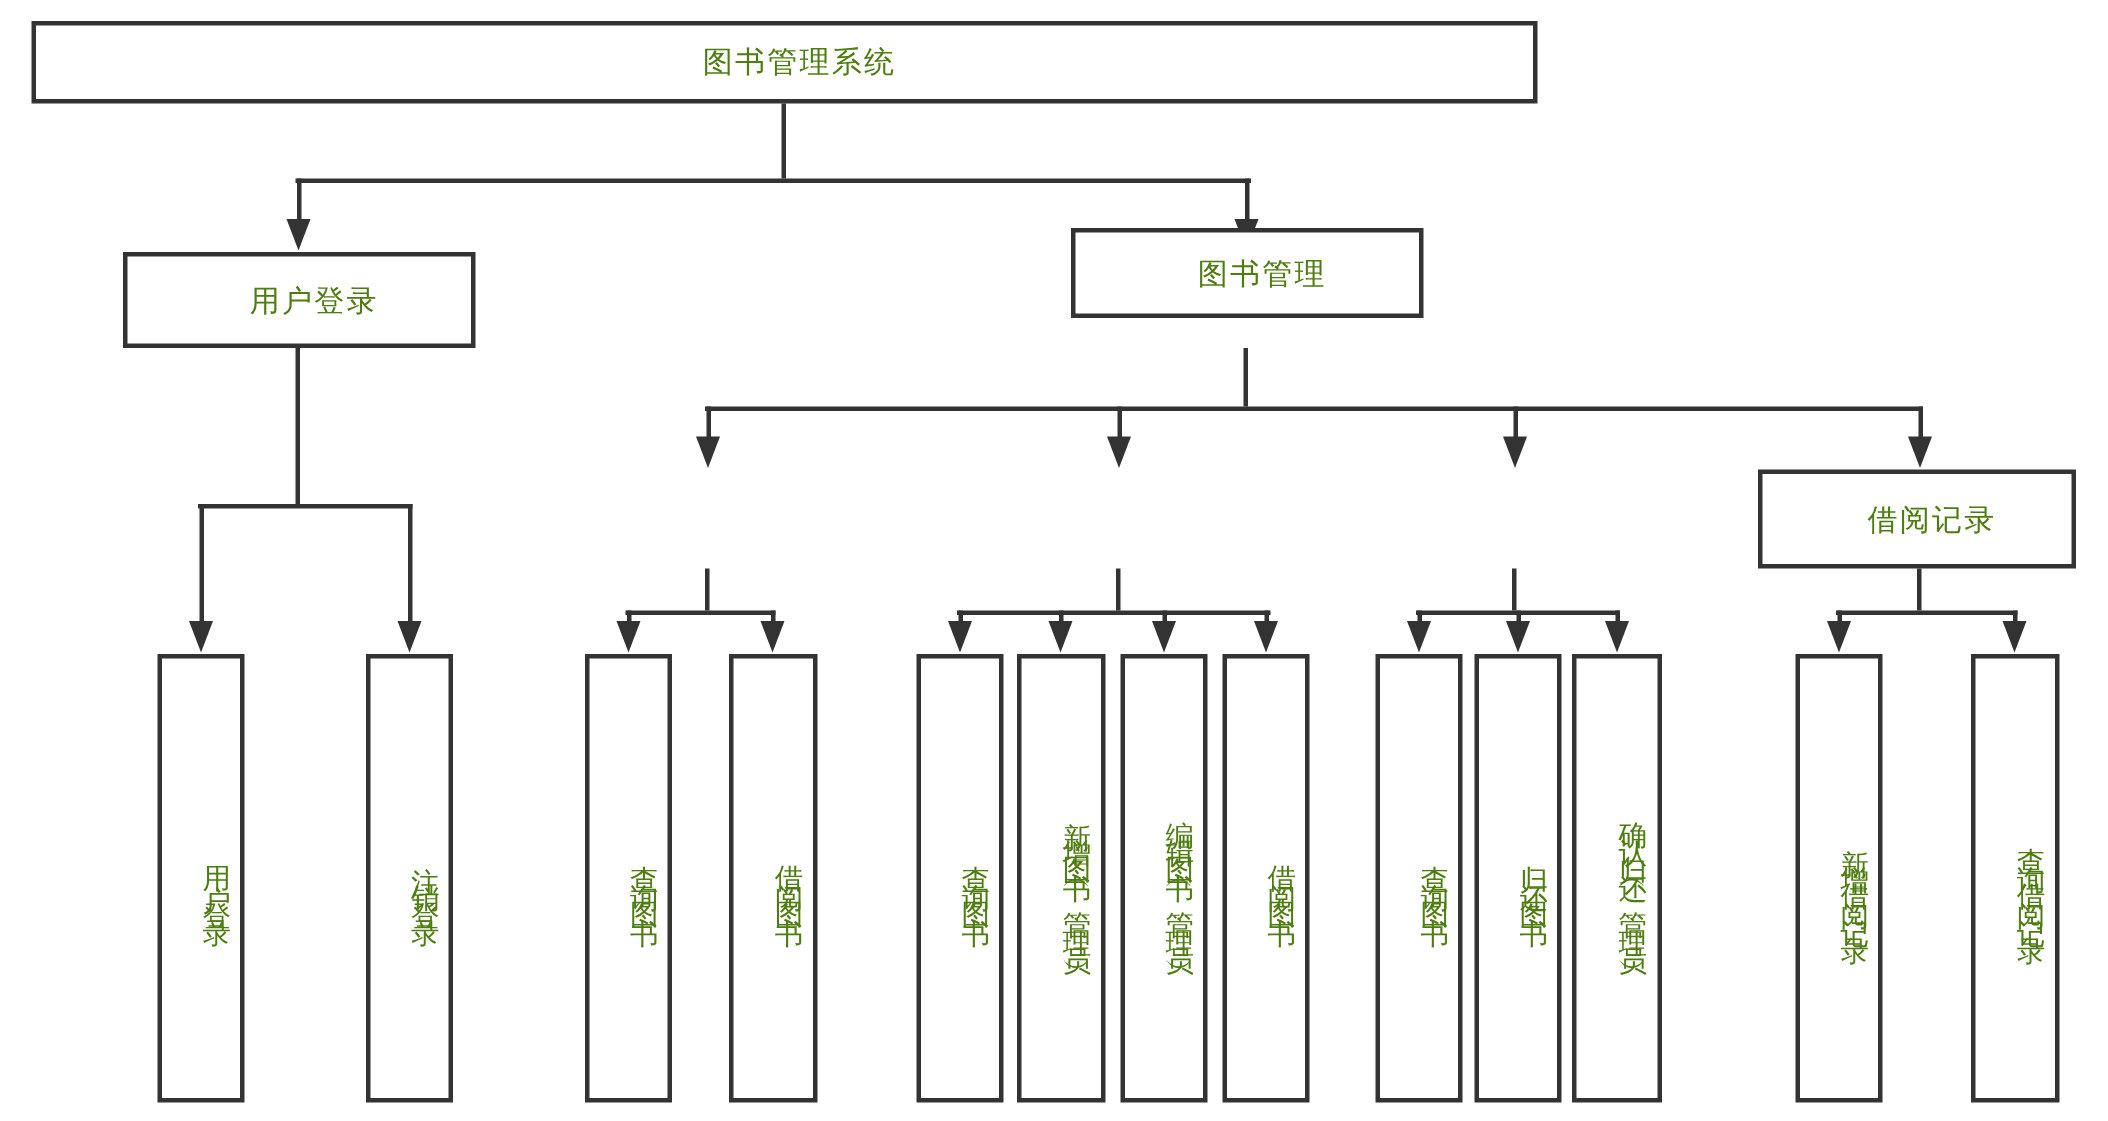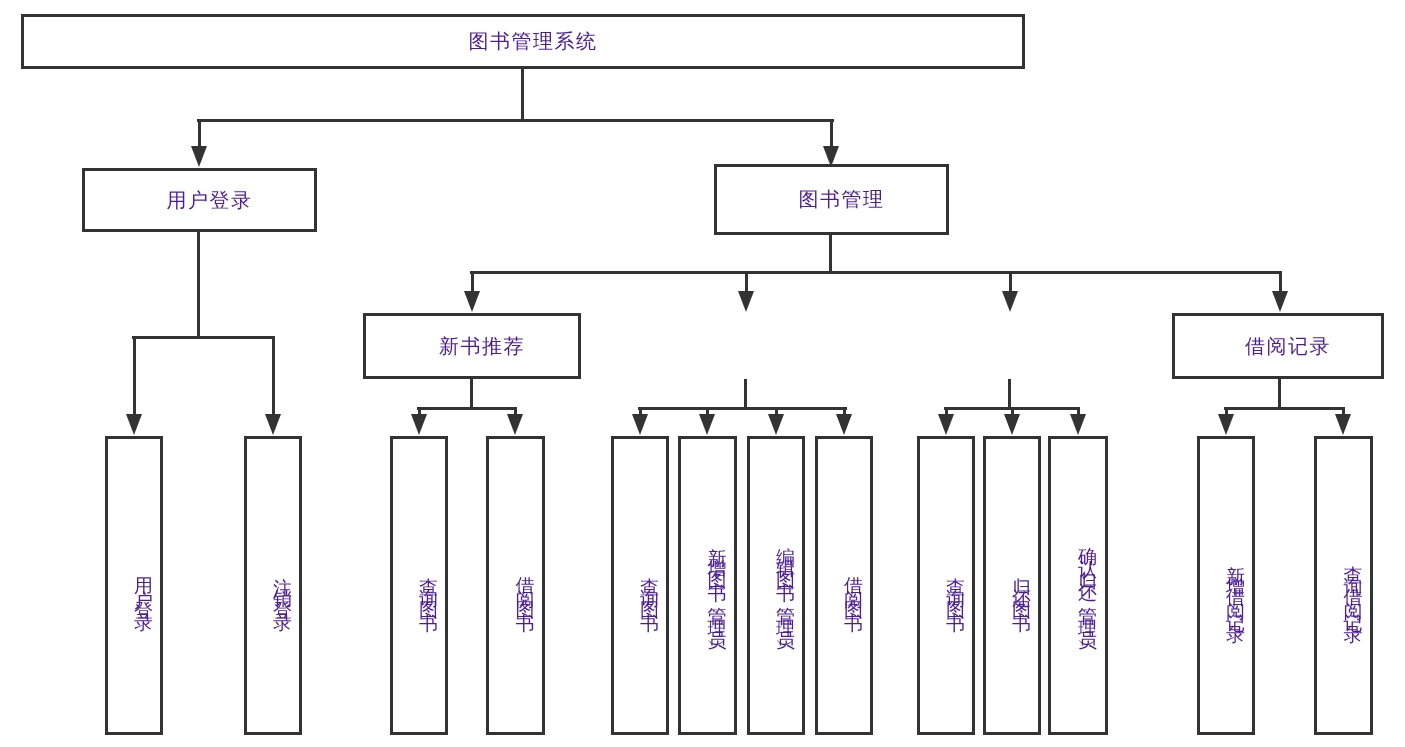--- a/index.html
+++ b/index.html
@@ -15,21 +15,21 @@
   .box{
     position:absolute;
     box-sizing:border-box;
     border:3px solid #333;
     background:#fff;
     display:flex;
     align-items:center;
     justify-content:center;
     font-size:20px;
     letter-spacing:1.5px;
-    color:#4c1d95;
+    color:#4d7c0f;
     padding-left:20px;
   }
   .leaf{
     writing-mode:vertical-rl;
     text-orientation:mixed;
     font-size:19px;
     letter-spacing:12px;
     line-height:1;
     display:grid;
     place-items:center;
@@ -63,41 +63,40 @@
   <div class="box" style="left:21px;top:14px;width:1004px;height:55px;">图书管理系统</div>
 
   <div class="vl" style="left:521px;top:69px;height:50px;"></div>
   <div class="hl" style="left:197px;top:119px;width:637px;"></div>
   <div class="as" style="left:198px;top:119px;height:29px;"></div>
   <div class="ah" style="left:191px;top:146px;"></div>
   <div class="as" style="left:830px;top:119px;height:29px;"></div>
   <div class="ah" style="left:823px;top:146px;"></div>
 
   <div class="box" style="left:82px;top:168px;width:235px;height:64px;">用户登录</div>
-  <div class="box" style="left:714px;top:164px;width:235px;height:71px;">图书管理</div>
+  <div class="box" style="left:714px;top:152px;width:235px;height:60px;">图书管理</div>
 
   <div class="vl" style="left:197px;top:232px;height:104px;"></div>
   <div class="hl" style="left:132px;top:336px;width:143px;"></div>
   <div class="as" style="left:133px;top:336px;height:80px;"></div>
   <div class="ah" style="left:126px;top:414px;"></div>
   <div class="as" style="left:272px;top:336px;height:80px;"></div>
   <div class="ah" style="left:265px;top:414px;"></div>
 
   <div class="vl" style="left:829px;top:232px;height:39px;"></div>
   <div class="hl" style="left:470px;top:271px;width:812px;"></div>
   <div class="as" style="left:471px;top:271px;height:22px;"></div>
   <div class="ah" style="left:464px;top:291px;"></div>
   <div class="as" style="left:745px;top:271px;height:22px;"></div>
   <div class="ah" style="left:738px;top:291px;"></div>
   <div class="as" style="left:1009px;top:271px;height:22px;"></div>
   <div class="ah" style="left:1002px;top:291px;"></div>
   <div class="as" style="left:1279px;top:271px;height:22px;"></div>
   <div class="ah" style="left:1272px;top:291px;"></div>
 
-  <div class="box" style="left:363px;top:313px;width:218px;height:66px;">新书推荐</div>
   <div class="box" style="left:1172px;top:313px;width:212px;height:66px;">借阅记录</div>
 
   <div class="vl" style="left:470px;top:379px;height:28px;"></div>
   <div class="hl" style="left:417px;top:407px;width:100px;"></div>
   <div class="as" style="left:418px;top:407px;height:9px;"></div>
   <div class="ah" style="left:411px;top:414px;"></div>
   <div class="as" style="left:514px;top:407px;height:9px;"></div>
   <div class="ah" style="left:507px;top:414px;"></div>
 
   <div class="vl" style="left:744px;top:379px;height:28px;"></div>

